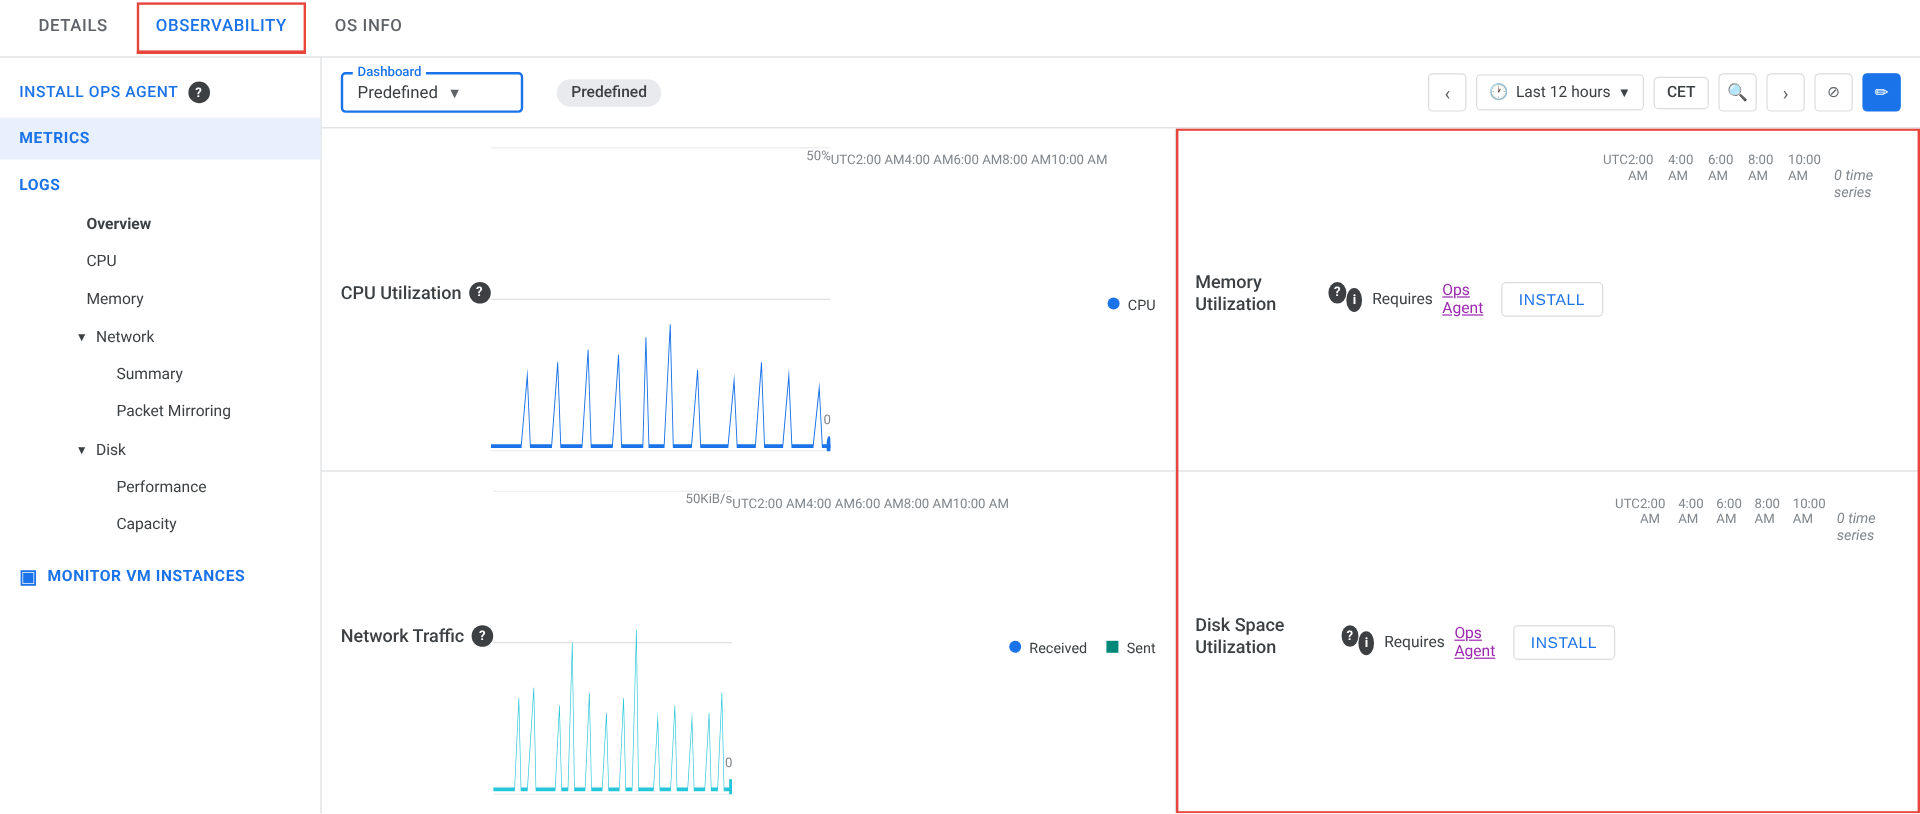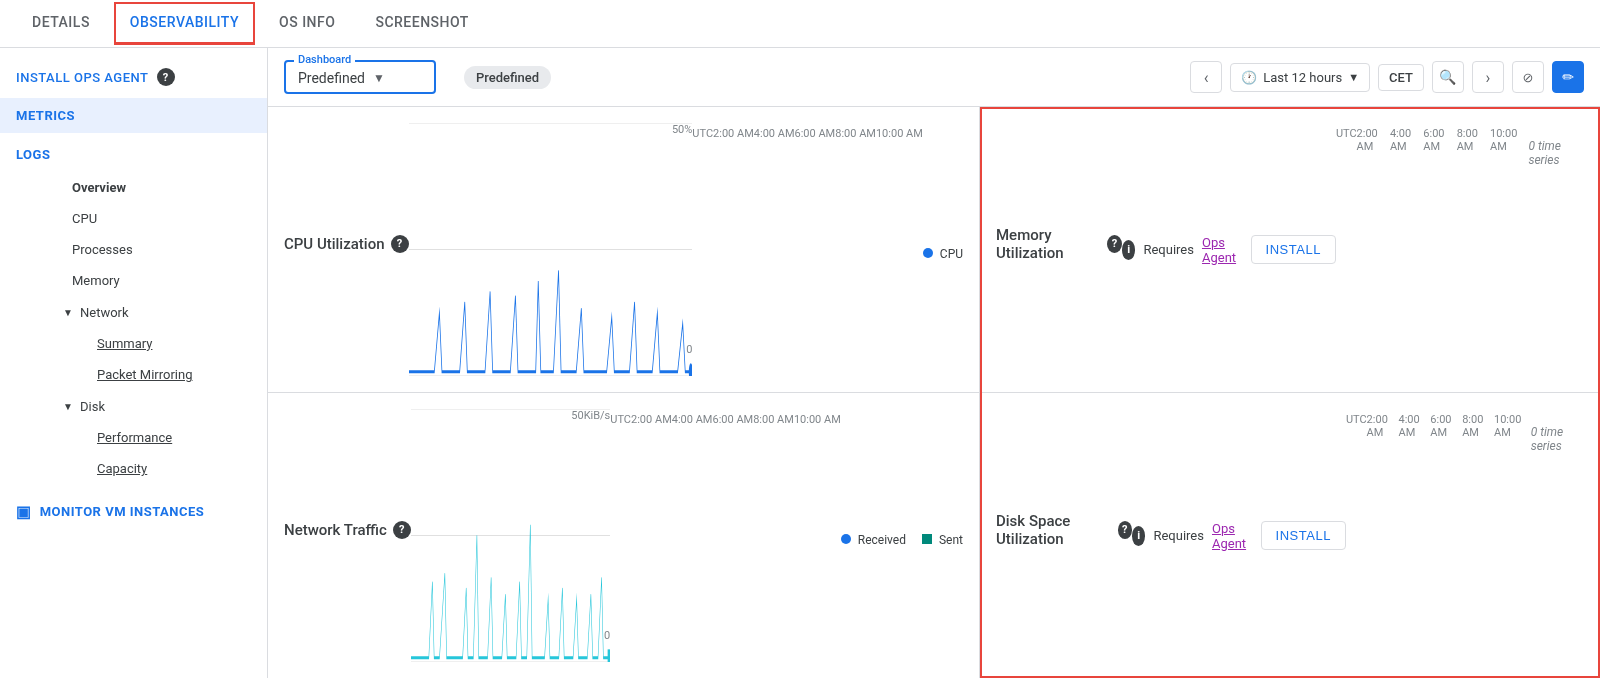--- a/index.html
+++ b/index.html
@@ -100,21 +100,20 @@
       display: flex;
       align-items: center;
       gap: 4px;
       margin-left: 48px;
     }
     .sidebar-nav-item.active {
       font-weight: 700;
     }
     .sidebar-nav-item.sub {
       padding-left: 49px;
-      text-decoration: underline;
     }
     .sidebar-nav-item.has-arrow {
       padding-left: 12px;
     }
     .arrow-icon {
       width: 16px;
       height: 16px;
       display: inline-flex;
       align-items: center;
       justify-content: center;
@@ -392,36 +391,34 @@
       margin: 4px 0;
     }
   </style>
 </head>
 <body>
 
 <div class="top-tabs">
   <div class="top-tab">DETAILS</div>
   <div class="top-tab active">OBSERVABILITY</div>
   <div class="top-tab">OS INFO</div>
-  <div class="top-tab">SCREENSHOT</div>
 </div>
 
 <div class="main-layout">
 
   <div class="sidebar">
     <div class="sidebar-install-ops">
       <a href="#">INSTALL OPS AGENT</a>
       <span class="help-icon">?</span>
     </div>
     <div class="sidebar-metrics">METRICS</div>
     <div class="sidebar-logs">LOGS</div>
 
     <div class="sidebar-nav-item active">Overview</div>
     <div class="sidebar-nav-item">CPU</div>
-    <div class="sidebar-nav-item">Processes</div>
     <div class="sidebar-nav-item">Memory</div>
     <div class="sidebar-nav-item has-arrow">
       <span class="arrow-icon">▼</span>
       <span>Network</span>
     </div>
     <div class="sidebar-nav-item sub">Summary</div>
     <div class="sidebar-nav-item sub">Packet Mirroring</div>
     <div class="sidebar-nav-item has-arrow">
       <span class="arrow-icon">▼</span>
       <span>Disk</span>

